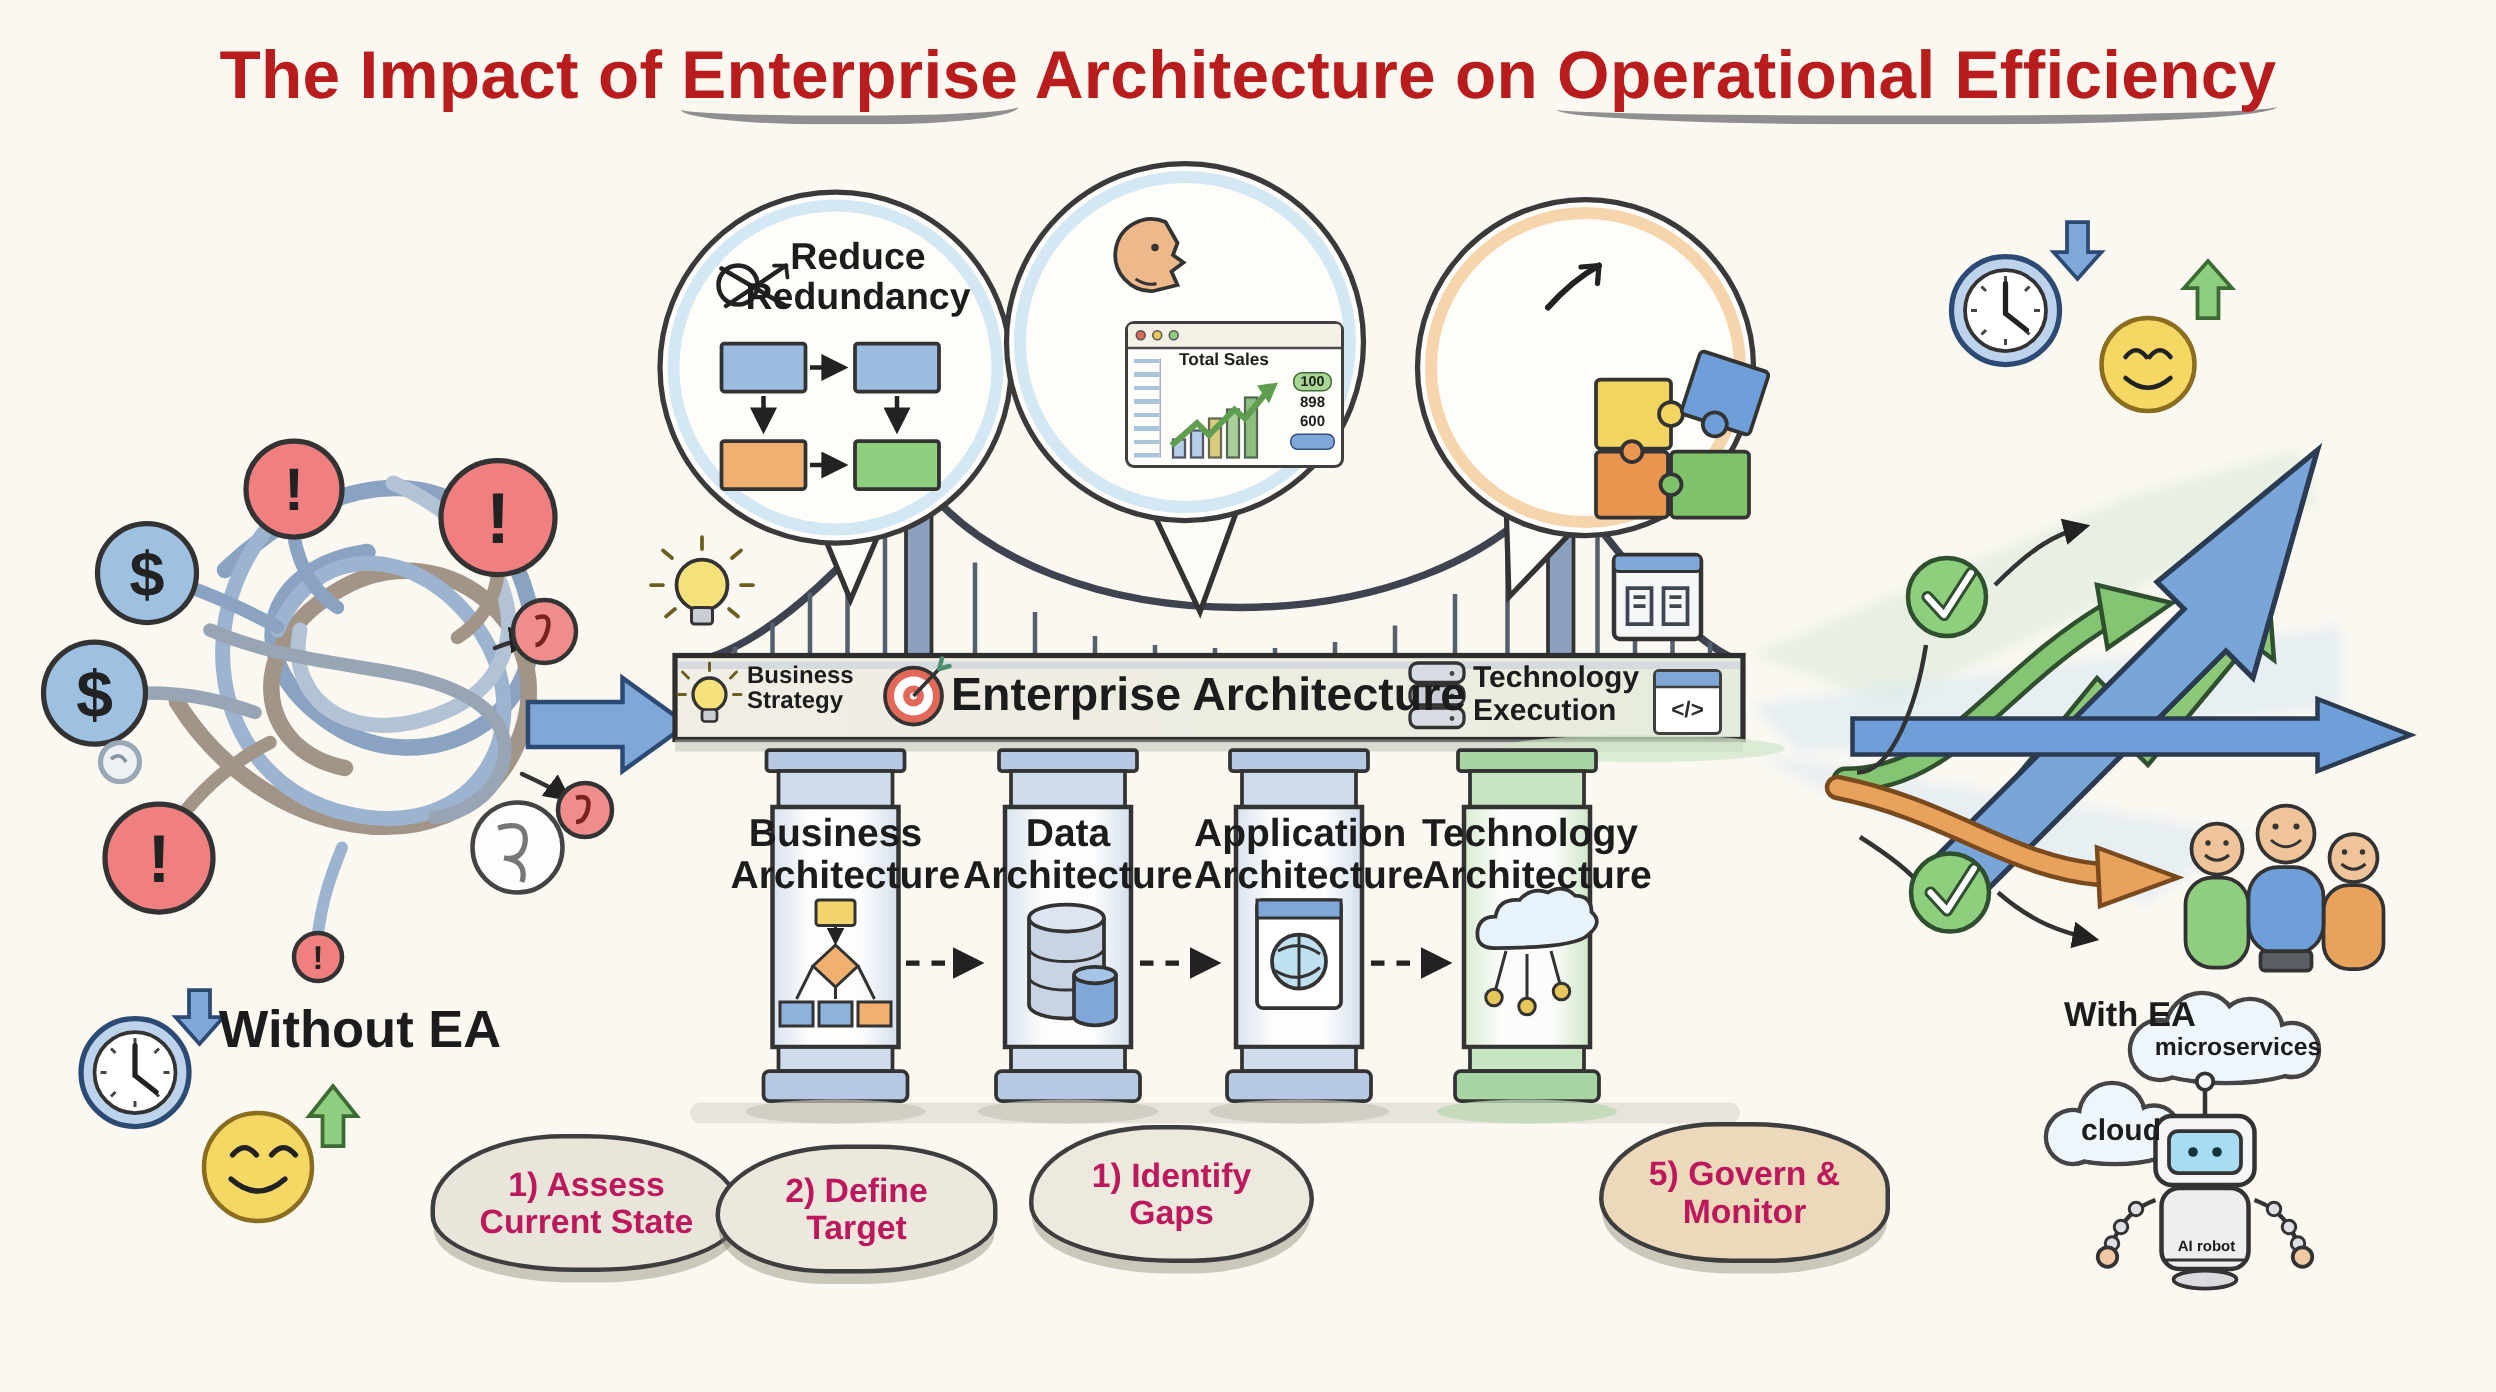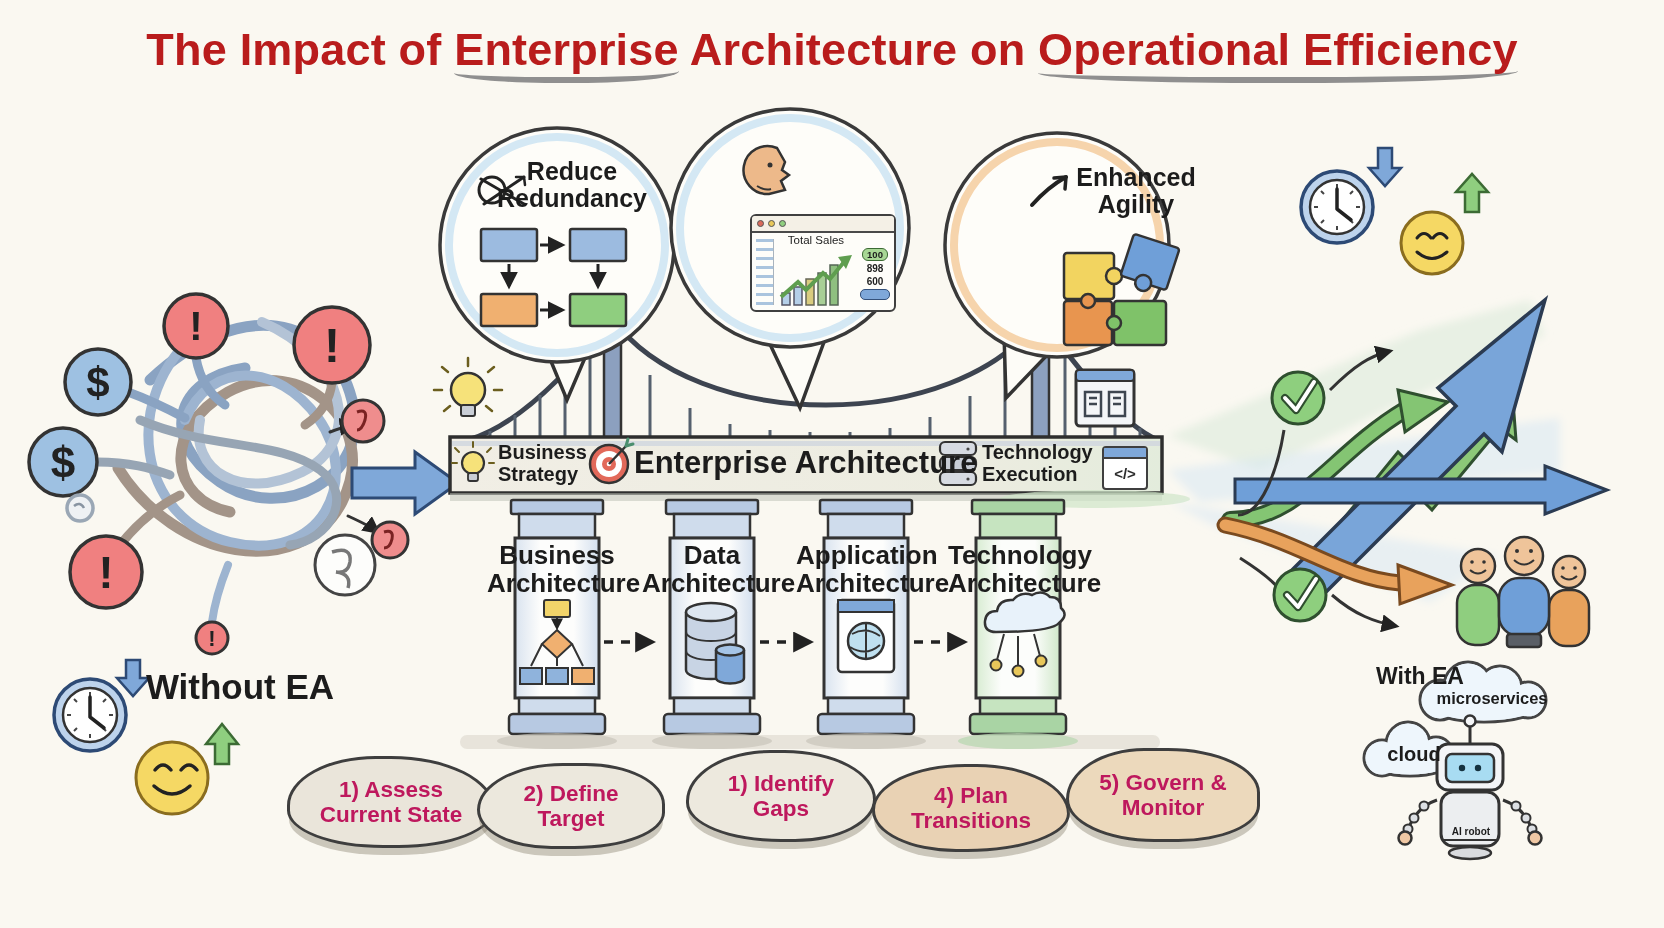--- a/index.html
+++ b/index.html
@@ -21,27 +21,27 @@
   
   .dash{left:750px;top:214px;width:146px;height:98px;background:#fefdf9;border:2.5px solid #3f3f3f;
         border-radius:6px;box-sizing:border-box;}
   .dash-bar{height:15px;border-bottom:2px solid #4a4a4a;background:#f4f0e6;border-radius:3px 3px 0 0;
             display:flex;align-items:center;gap:4px;padding:0 5px;}
   .dot{width:7px;height:7px;border-radius:50%;border:1.2px solid #555;box-sizing:border-box;}
   .dash-body{display:flex;height:78px;}
   .dash-side{width:17px;margin:6px 2px 6px 4px;border-right:1.5px solid #aab4be;
      background:repeating-linear-gradient(to bottom,#aac4de 0 3px,transparent 3px 9px);}
   .dash-main{flex:1;position:relative;}
-  .dash-title{position:absolute;left:0;top:1px;width:100%;text-align:center;font-size:11.5px;font-weight:normal;}
+  .dash-title{position:absolute;left:0;top:1px;width:100%;text-align:center;font-size:11.5px;font-weight:bold;}
   .dash-stats{width:38px;display:flex;flex-direction:column;align-items:center;gap:2px;
               padding-top:15px;font-size:10px;font-weight:bold;}
   .pillg{background:#a8d795;border:1.5px solid #3c6b34;border-radius:6px;padding:0 4px;font-size:9.5px;text-align:right;}
   .pillb{width:28px;height:9px;background:#7fa8d9;border:1.5px solid #33507a;border-radius:5px;}
   
-  .bs{left:498px;top:442px;width:104px;font-size:20px;}
+  .bs{left:498px;top:442px;width:104px;font-size:16px;}
   .ea{left:634px;top:446px;width:310px;font-size:31px;white-space:nowrap;text-align:left;}
   .te{left:982px;top:442px;width:124px;font-size:20px;}
   .code-win{left:1102px;top:446px;width:46px;height:44px;background:#fff;border:2.5px solid #3f3f3f;
             border-radius:4px;box-sizing:border-box;}
   .code-bar{height:9px;background:#7fa8d9;border-bottom:2px solid #3f3f3f;border-radius:1px 1px 0 0;}
   .code-glyph{text-align:center;font-size:15px;font-weight:bold;line-height:30px;color:#2c2c2c;}
   
   .pl{top:541px;width:140px;font-size:26px;}
   
   .we{left:130px;top:668px;width:220px;font-size:35px;}
@@ -498,21 +498,20 @@
       <ellipse cx="1470" cy="853" rx="21" ry="6" fill="#d9dbde" stroke="#333" stroke-width="2.5"></ellipse>
     </g>
   </g>
 </svg>
 
 <div class="abs title">
   <span class="tw">The Impact of </span><span class="tw swash">Enterprise</span><span class="tw"> Architecture on </span><span class="tw swash">Operational Efficiency</span>
 </div>
 
 <div class="abs lbl bl1">Reduce Redundancy</div>
-<div class="abs lbl bl3">Enhanced Agility</div>
 
 <div class="abs dash">
   <div class="dash-bar">
     <div class="dot" style="background:#d96a5a"></div>
     <div class="dot" style="background:#e8c75a"></div>
     <div class="dot" style="background:#8fce7f"></div>
   </div>
   <div class="dash-body">
     <div class="dash-side"></div>
     <div class="dash-main">
@@ -552,16 +551,15 @@
 <div class="abs lbl we">Without EA</div>
 <div class="abs lbl wi">With EA</div>
 
 <div class="abs lbl c1">microservices</div>
 <div class="abs lbl c2">cloud</div>
 <div class="abs lbl rb">AI robot</div>
 
 <div class="step" style="left:287px;top:756px;width:208px;height:92px;background:#eae5da;border-radius:46% 54% 50% 50%/58% 62% 46% 44%;">1) Assess Current State</div>
 <div class="step" style="left:477px;top:763px;width:188px;height:86px;background:#ece8dd;border-radius:52% 48% 55% 45%/62% 55% 48% 52%;">2) Define Target</div>
 <div class="step" style="left:686px;top:750px;width:190px;height:92px;background:#ede9de;border-radius:48% 52% 46% 54%/60% 58% 50% 46%;">1) Identify Gaps</div>
-<div class="step" style="left:872px;top:764px;width:198px;height:88px;background:#e9d2b4;border-radius:50% 50% 55% 45%/55% 60% 46% 50%;">4) Plan Transitions</div>
 <div class="step" style="left:1066px;top:748px;width:194px;height:94px;background:#ecd9bc;border-radius:46% 54% 48% 52%/62% 54% 44% 52%;">5) Govern &amp; Monitor</div>
 
 </div>
 
 </body></html>

